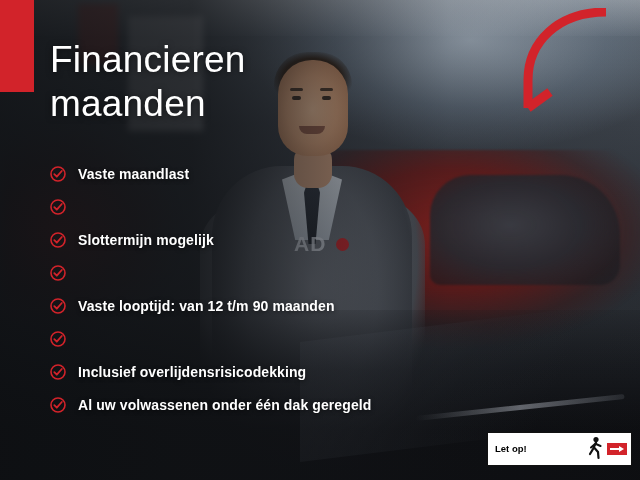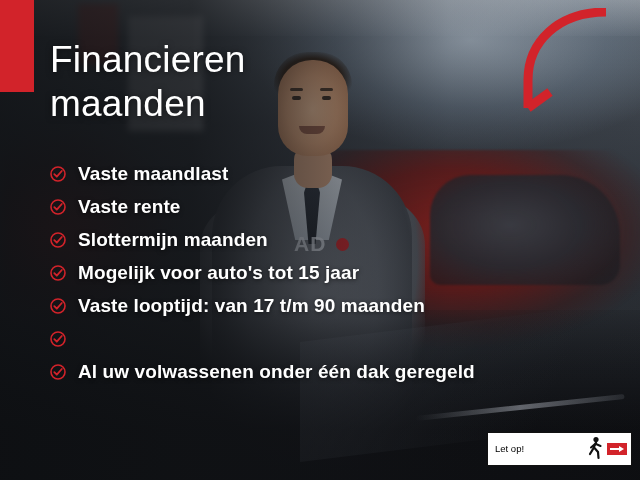--- a/index.html
+++ b/index.html
@@ -204,21 +204,21 @@
     margin-bottom: 2px;
   }
   .check {
     width: 16px; height: 16px;
     flex: 0 0 16px;
     margin-right: 12px;
     display: block;
   }
   .bullet-text {
     color: #ffffff;
-    font-size: 19px;
+    font-size: 14px;
     font-weight: 600;
     letter-spacing: 0.1px;
     text-shadow: 0 1px 4px rgba(0,0,0,0.6);
     white-space: nowrap;
   }
 
   
   .badge {
     position: absolute;
     right: 8px; bottom: 14px;
@@ -228,21 +228,21 @@
     display: flex;
     align-items: center;
     box-sizing: border-box;
     padding: 0 4px;
   }
   .badge-text {
     flex: 1 1 auto;
     font-size: 9.5px;
     line-height: 1.22;
     color: #000;
-    font-weight: normal;
+    font-weight: bold;
     padding-left: 3px;
   }
   .badge-walker {
     width: 20px; height: 26px;
     flex: 0 0 20px;
     margin-right: 2px;
   }
   .badge-arrow {
     width: 20px; height: 12px;
     flex: 0 0 20px;
@@ -323,54 +323,59 @@
         <path d="M4.3 8.2 L6.8 10.7 L11.8 5" fill="none" stroke="#d2232a" stroke-width="1.8" stroke-linecap="round" stroke-linejoin="round"></path>
       </svg>
       <span class="bullet-text">Vaste maandlast</span>
     </div>
 
     <div class="bullet">
       <svg class="check" viewBox="0 0 16 16">
         <circle cx="8" cy="8" r="7" fill="none" stroke="#d2232a" stroke-width="1.6"></circle>
         <path d="M4.3 8.2 L6.8 10.7 L11.8 5" fill="none" stroke="#d2232a" stroke-width="1.8" stroke-linecap="round" stroke-linejoin="round"></path>
       </svg>
-      <span class="bullet-text">Vaste rente</span>
-    </div>
-
-    <div class="bullet">
-      <svg class="check" viewBox="0 0 16 16">
-        <circle cx="8" cy="8" r="7" fill="none" stroke="#d2232a" stroke-width="1.6"></circle>
-        <path d="M4.3 8.2 L6.8 10.7 L11.8 5" fill="none" stroke="#d2232a" stroke-width="1.8" stroke-linecap="round" stroke-linejoin="round"></path>
-      </svg>
-      <span class="bullet-text">Slottermijn maanden</span>
-    </div>
-
-    <div class="bullet">
-      <svg class="check" viewBox="0 0 16 16">
-        <circle cx="8" cy="8" r="7" fill="none" stroke="#d2232a" stroke-width="1.6"></circle>
-        <path d="M4.3 8.2 L6.8 10.7 L11.8 5" fill="none" stroke="#d2232a" stroke-width="1.8" stroke-linecap="round" stroke-linejoin="round"></path>
-      </svg>
-      <span class="bullet-text">Mogelijk voor auto's tot 15 jaar</span>
-    </div>
-
-    <div class="bullet">
-      <svg class="check" viewBox="0 0 16 16">
-        <circle cx="8" cy="8" r="7" fill="none" stroke="#d2232a" stroke-width="1.6"></circle>
-        <path d="M4.3 8.2 L6.8 10.7 L11.8 5" fill="none" stroke="#d2232a" stroke-width="1.8" stroke-linecap="round" stroke-linejoin="round"></path>
-      </svg>
-      <span class="bullet-text">Vaste looptijd: van 17 t/m 90 maanden</span>
-    </div>
-
-    <div class="bullet">
-      <svg class="check" viewBox="0 0 16 16">
-        <circle cx="8" cy="8" r="7" fill="none" stroke="#d2232a" stroke-width="1.6"></circle>
-        <path d="M4.3 8.2 L6.8 10.7 L11.8 5" fill="none" stroke="#d2232a" stroke-width="1.8" stroke-linecap="round" stroke-linejoin="round"></path>
-      </svg>
-    </div>
-
+    </div>
+
+    <div class="bullet">
+      <svg class="check" viewBox="0 0 16 16">
+        <circle cx="8" cy="8" r="7" fill="none" stroke="#d2232a" stroke-width="1.6"></circle>
+        <path d="M4.3 8.2 L6.8 10.7 L11.8 5" fill="none" stroke="#d2232a" stroke-width="1.8" stroke-linecap="round" stroke-linejoin="round"></path>
+      </svg>
+      <span class="bullet-text">Slottermijn mogelijk</span>
+    </div>
+
+    <div class="bullet">
+      <svg class="check" viewBox="0 0 16 16">
+        <circle cx="8" cy="8" r="7" fill="none" stroke="#d2232a" stroke-width="1.6"></circle>
+        <path d="M4.3 8.2 L6.8 10.7 L11.8 5" fill="none" stroke="#d2232a" stroke-width="1.8" stroke-linecap="round" stroke-linejoin="round"></path>
+      </svg>
+    </div>
+
+    <div class="bullet">
+      <svg class="check" viewBox="0 0 16 16">
+        <circle cx="8" cy="8" r="7" fill="none" stroke="#d2232a" stroke-width="1.6"></circle>
+        <path d="M4.3 8.2 L6.8 10.7 L11.8 5" fill="none" stroke="#d2232a" stroke-width="1.8" stroke-linecap="round" stroke-linejoin="round"></path>
+      </svg>
+      <span class="bullet-text">Vaste looptijd: van 12 t/m 90 maanden</span>
+    </div>
+
+    <div class="bullet">
+      <svg class="check" viewBox="0 0 16 16">
+        <circle cx="8" cy="8" r="7" fill="none" stroke="#d2232a" stroke-width="1.6"></circle>
+        <path d="M4.3 8.2 L6.8 10.7 L11.8 5" fill="none" stroke="#d2232a" stroke-width="1.8" stroke-linecap="round" stroke-linejoin="round"></path>
+      </svg>
+    </div>
+
+    <div class="bullet">
+      <svg class="check" viewBox="0 0 16 16">
+        <circle cx="8" cy="8" r="7" fill="none" stroke="#d2232a" stroke-width="1.6"></circle>
+        <path d="M4.3 8.2 L6.8 10.7 L11.8 5" fill="none" stroke="#d2232a" stroke-width="1.8" stroke-linecap="round" stroke-linejoin="round"></path>
+      </svg>
+      <span class="bullet-text">Inclusief overlijdensrisicodekking</span>
+    </div>
 
     <div class="bullet">
       <svg class="check" viewBox="0 0 16 16">
         <circle cx="8" cy="8" r="7" fill="none" stroke="#d2232a" stroke-width="1.6"></circle>
         <path d="M4.3 8.2 L6.8 10.7 L11.8 5" fill="none" stroke="#d2232a" stroke-width="1.8" stroke-linecap="round" stroke-linejoin="round"></path>
       </svg>
       <span class="bullet-text">Al uw volwassenen onder één dak geregeld</span>
     </div>
 
   </div>

